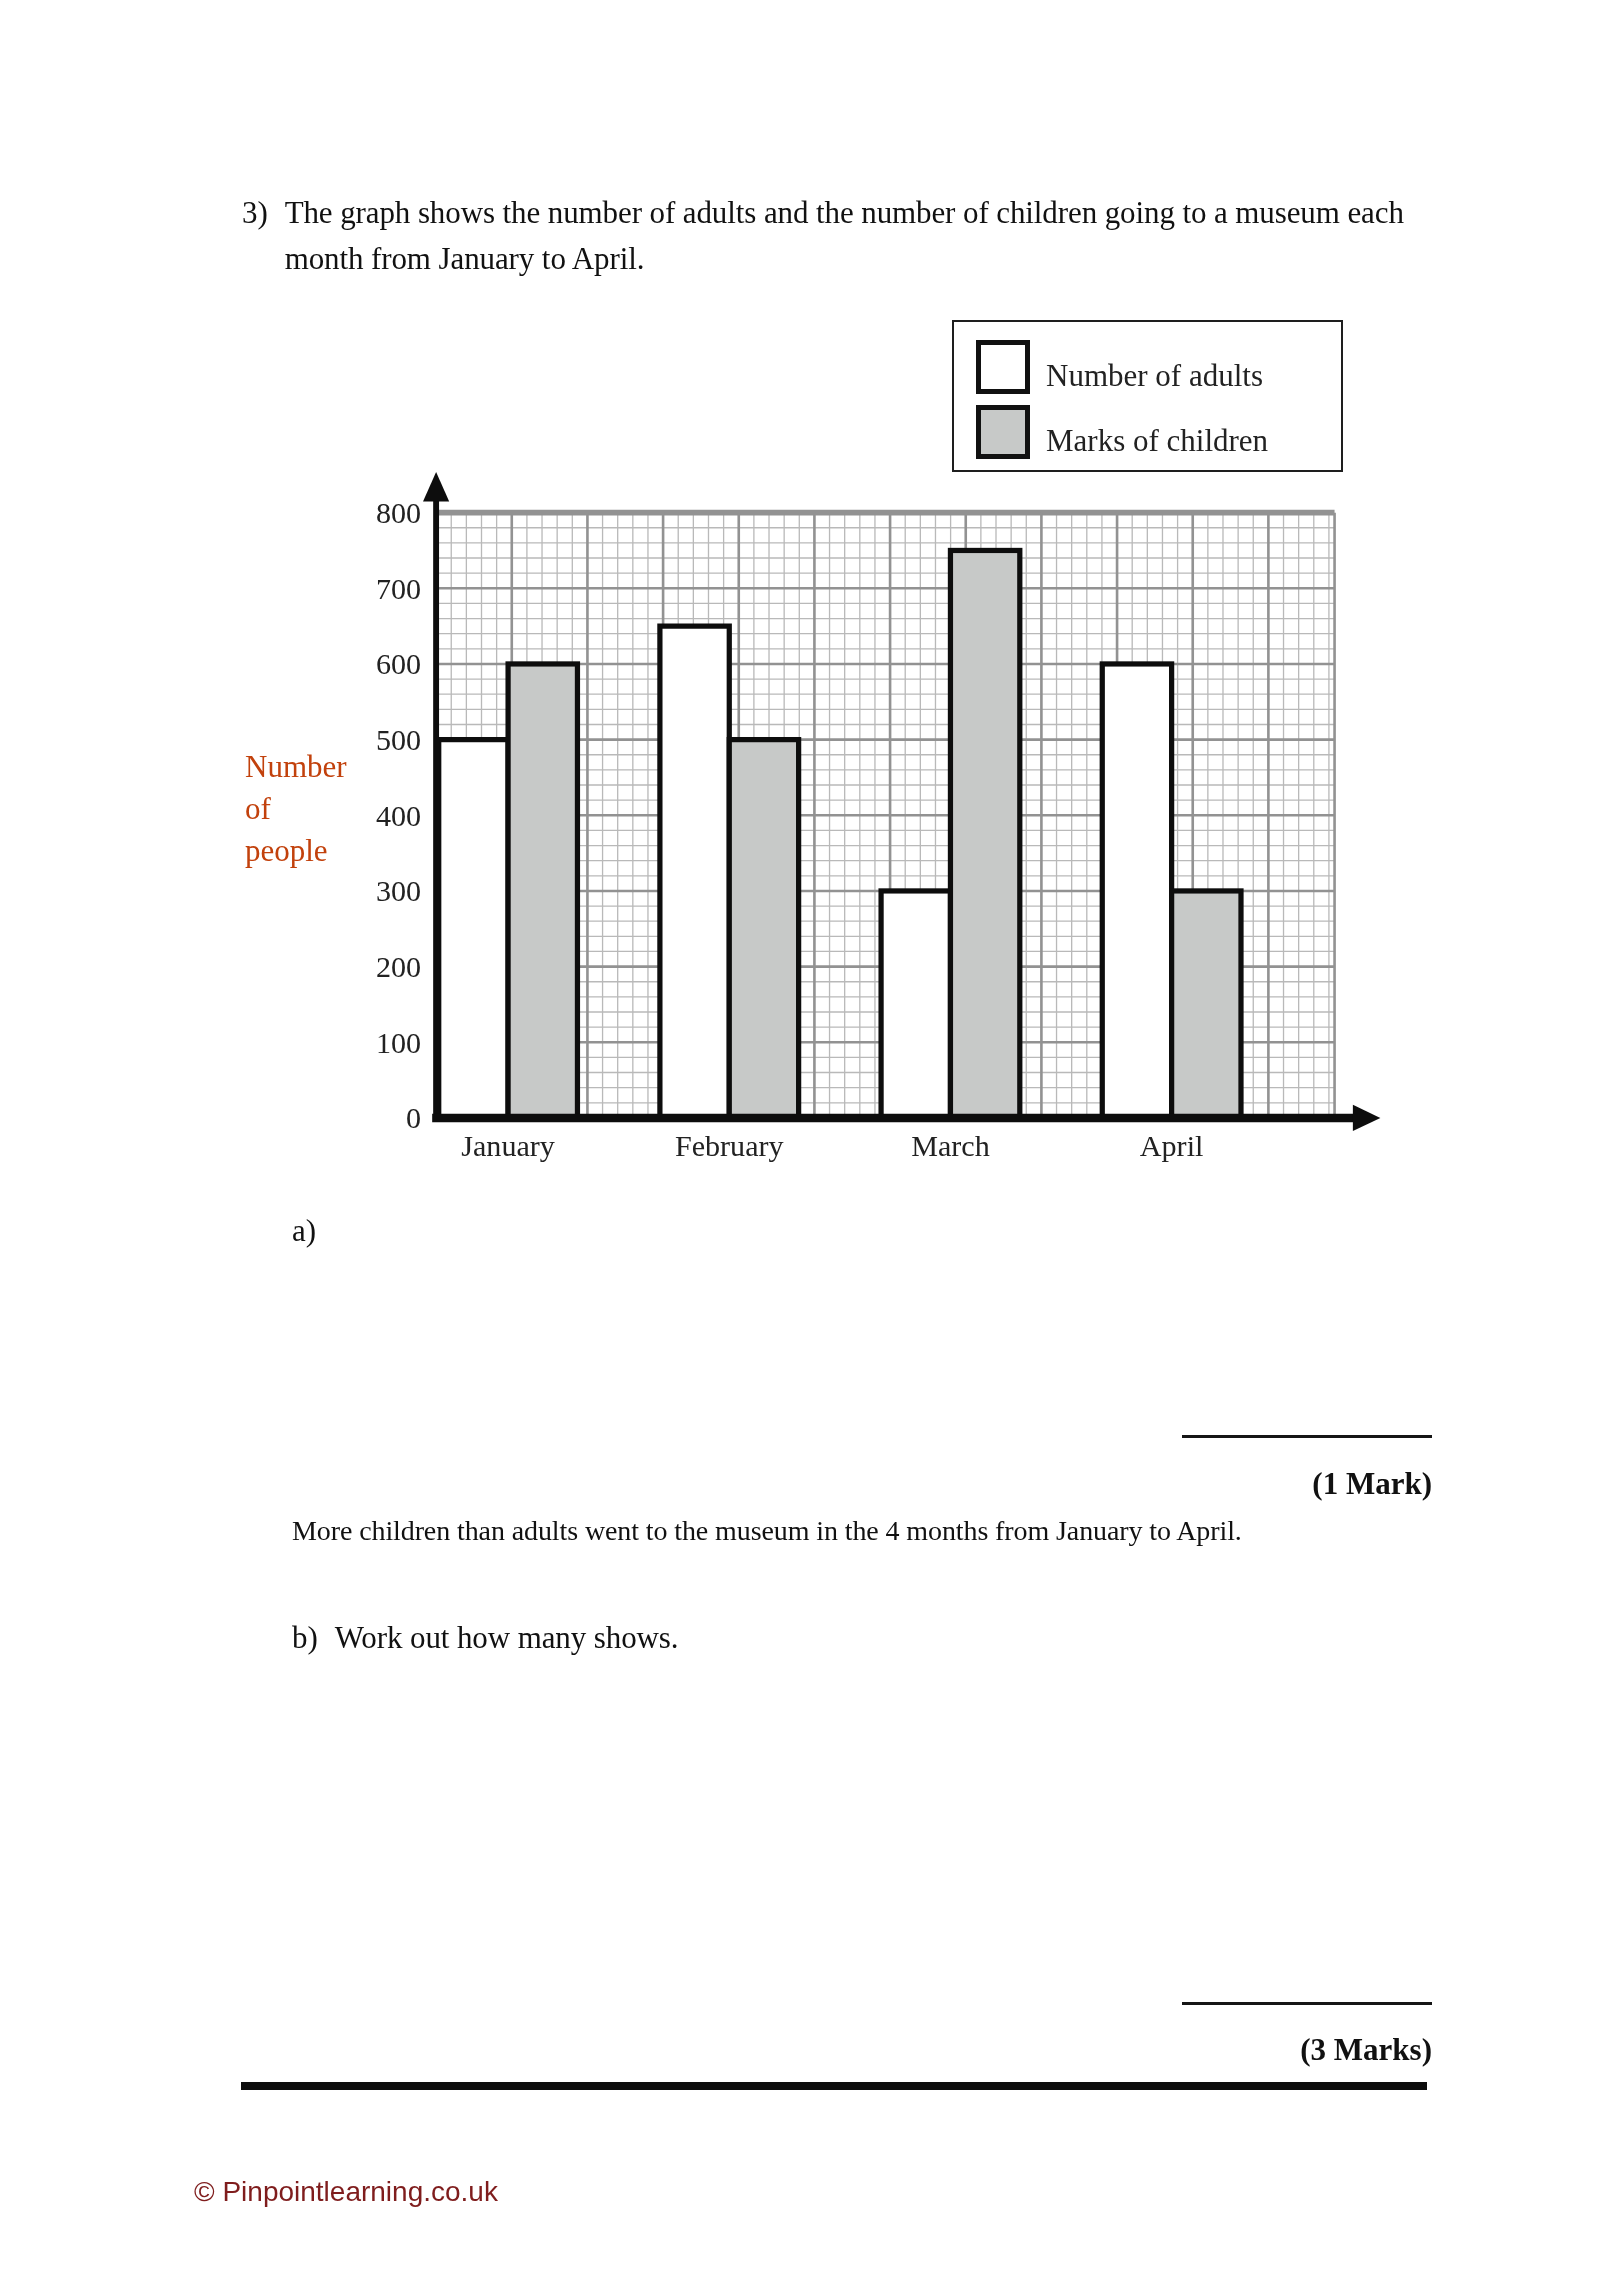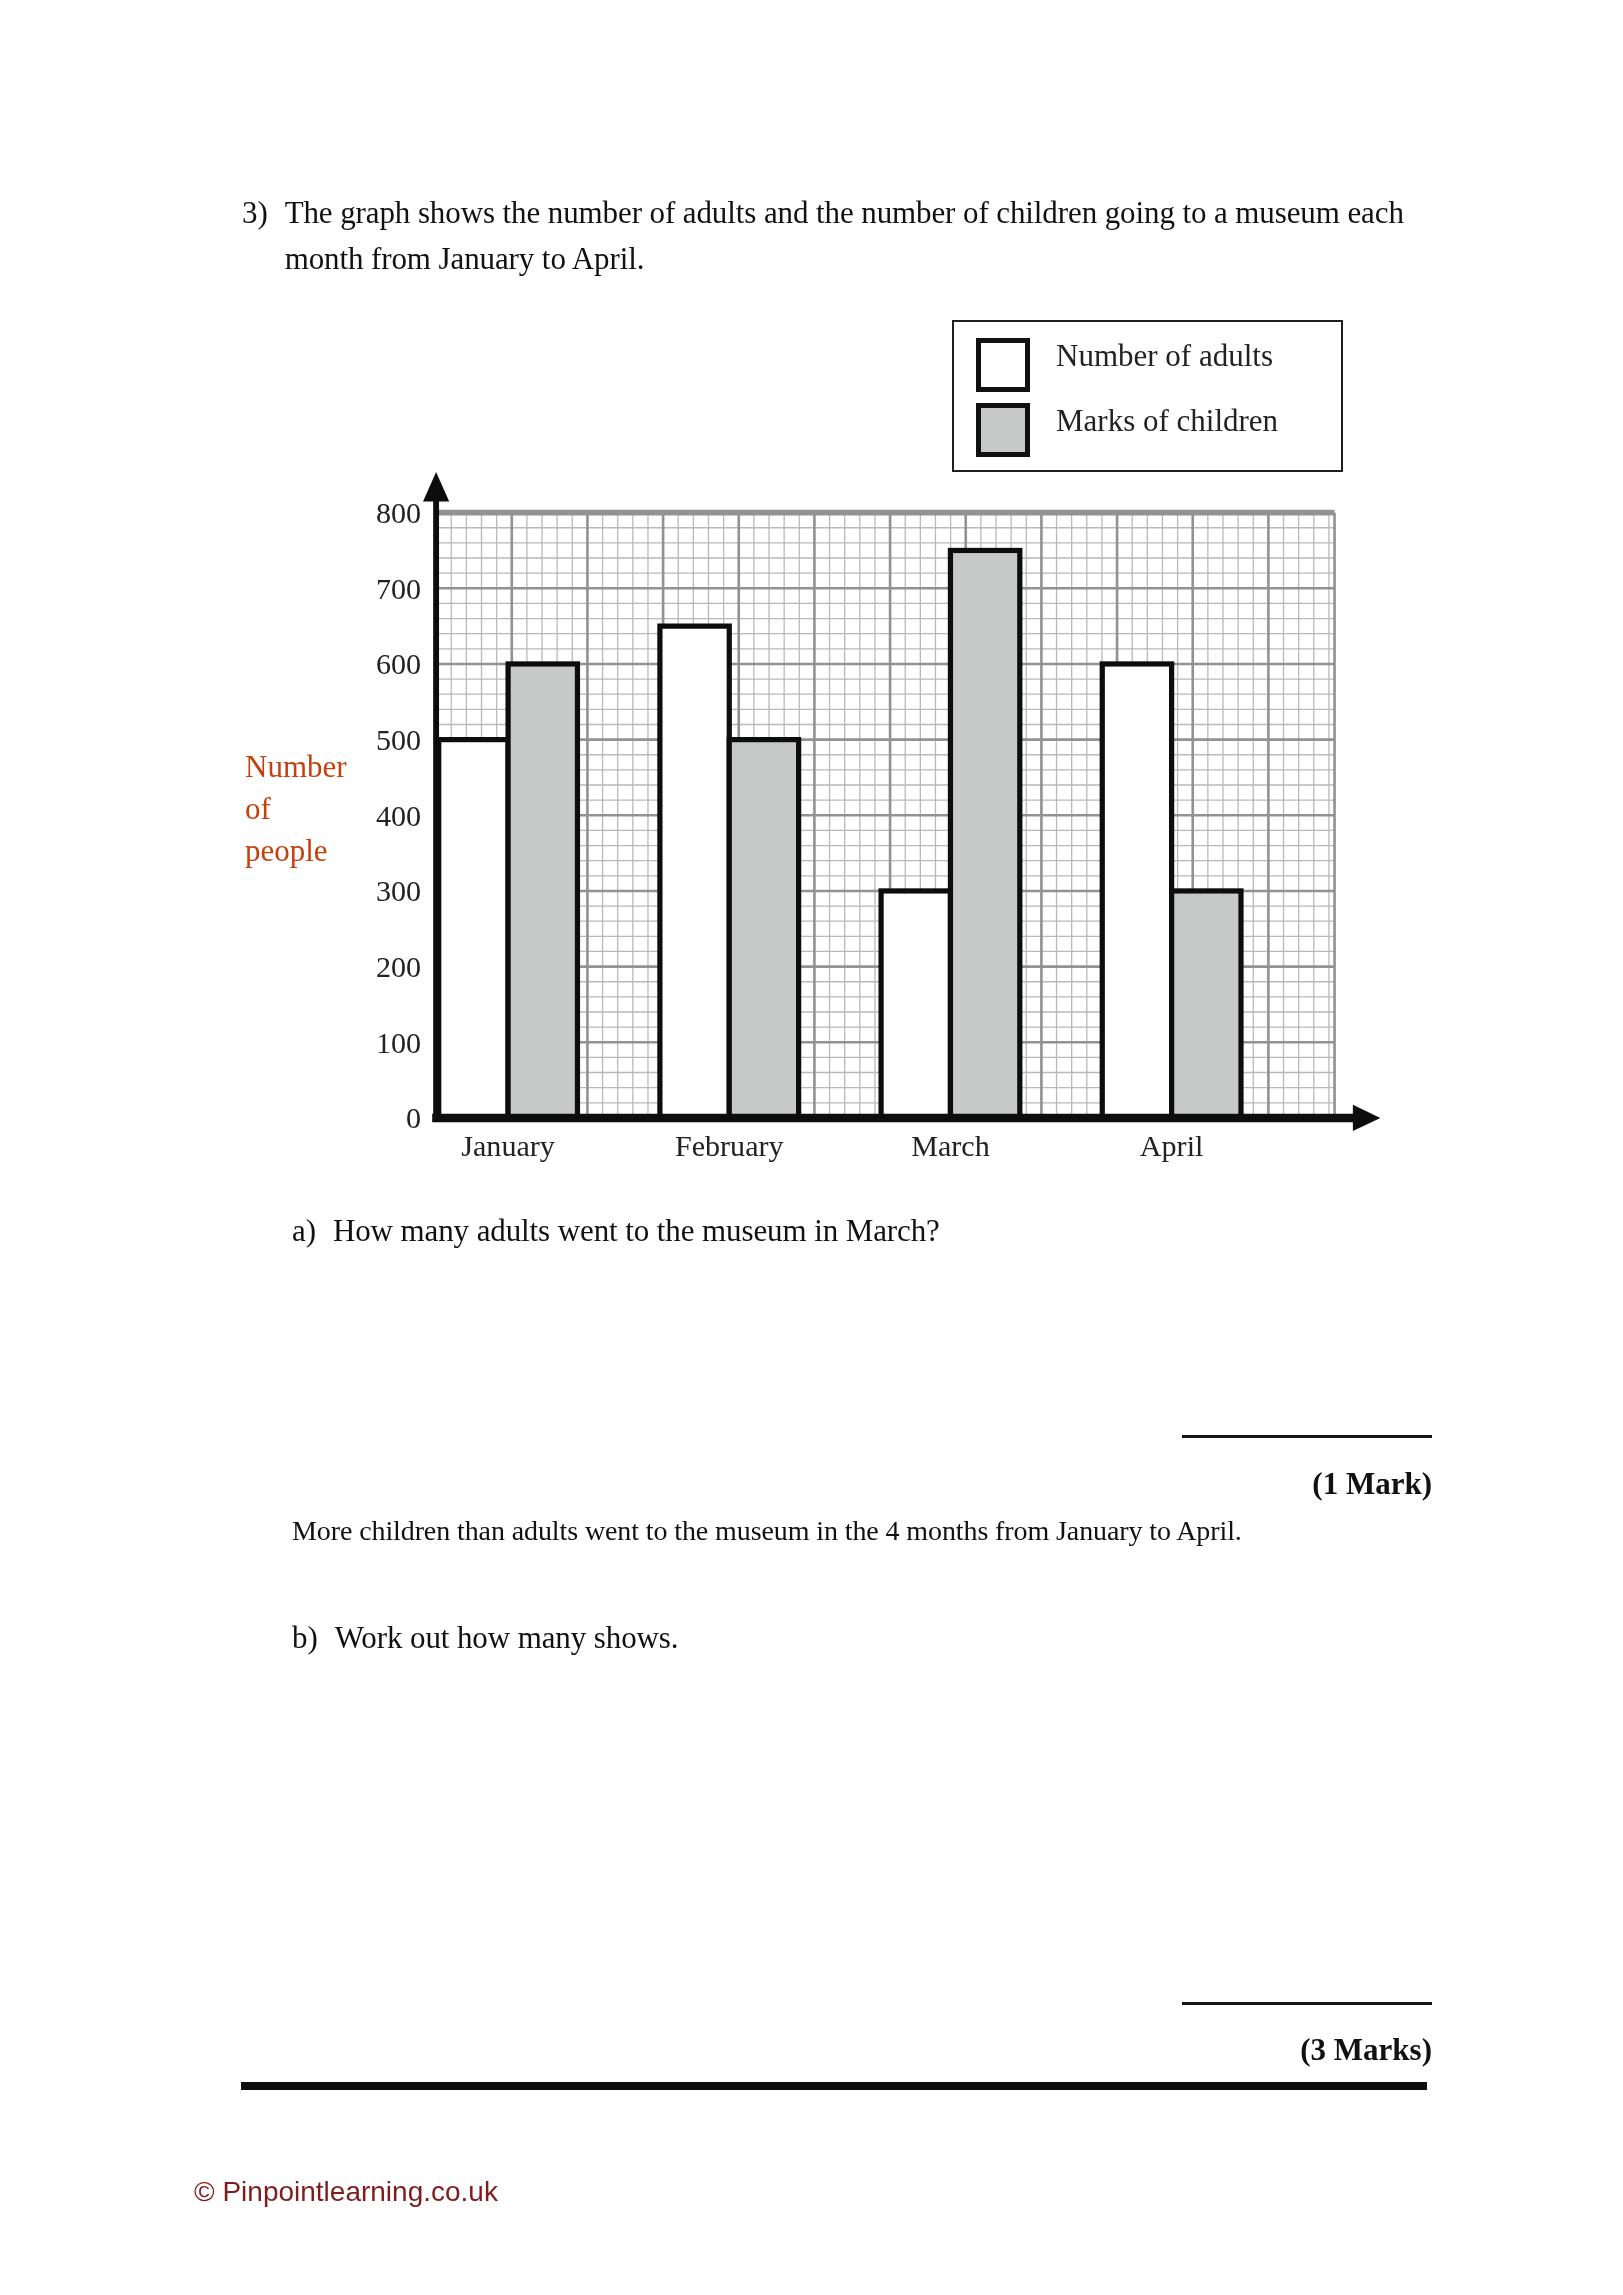--- a/index.html
+++ b/index.html
@@ -14,21 +14,21 @@
   .q3{left:242px;top:190px;width:1178px;}
   .qa{left:292px;top:1208px;width:1112px;}
   .qb{left:292px;top:1615px;width:1112px;}
   .statement{position:absolute;left:292px;top:1475px;width:1184px;font-size:28px;line-height:46px;letter-spacing:-0.1px;margin-top:33px;}
 
   .legend{
     position:absolute;left:952px;top:320px;width:391px;height:152px;
     border:2.6px solid #1e1e1e;box-sizing:border-box;background:#fff;
     padding:15.7px 0 0 22px;
   }
-  .legend-row{display:flex;align-items:flex-start;gap:26px;height:56px;margin-bottom:9.2px;}
+  .legend-row{display:flex;align-items:flex-end;gap:16px;height:56px;margin-bottom:9.2px;}
   .swatch{width:54px;height:54px;border:5.2px solid #111;box-sizing:border-box;flex:0 0 auto;background:#fff;}
   .legend-label{font-size:31px;color:#222;white-space:nowrap;}
 
   .ylabel{position:absolute;left:245px;top:746px;width:99px;font-size:31px;line-height:42px;color:#c2410c;}
 
   .chart-wrap{position:absolute;left:353px;top:470px;width:1047px;height:720px;}
   #chart-svg{width:100%;height:100%;display:block;}
   #chart-svg text{font-family:"Liberation Serif","DejaVu Serif",serif;font-size:46px;fill:#222;}
 
   .ansline{position:absolute;width:250px;height:22px;border-bottom:3.3px solid #151515;}
@@ -192,21 +192,20 @@
         <text x="104" y="81" text-anchor="end">800</text>
         <text x="237" y="1048" text-anchor="middle">January</text>
         <text x="575" y="1048" text-anchor="middle">February</text>
         <text x="913" y="1048" text-anchor="middle">March</text>
         <text x="1251" y="1048" text-anchor="middle">April</text>
       </svg>
   </div>
 
   <div class="qblock qa">
     <span class="qnum">a)</span>
-    <p class="qtext">How many adults went to the museum in March?</p>
   </div>
 
   <div class="ansline ansline-a"></div>
   <div class="marks marks-a">(1 Mark)</div>
 
   <div class="statement">More children than adults went to the museum in the 4 months from January to April.</div>
 
   <div class="qblock qb">
     <span class="qnum">b)</span>
     <p class="qtext">Work out how many shows.</p>

